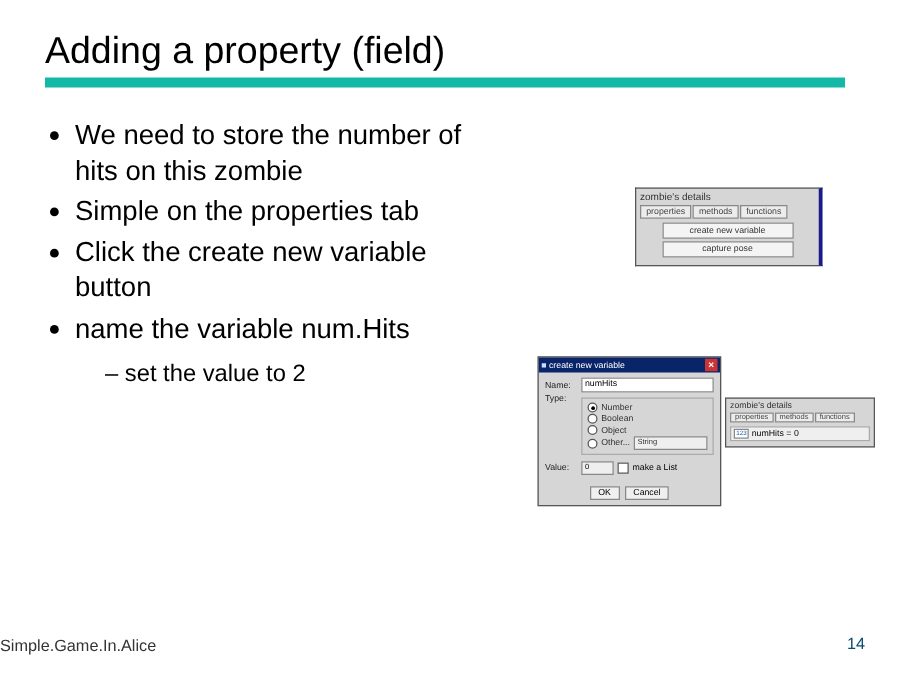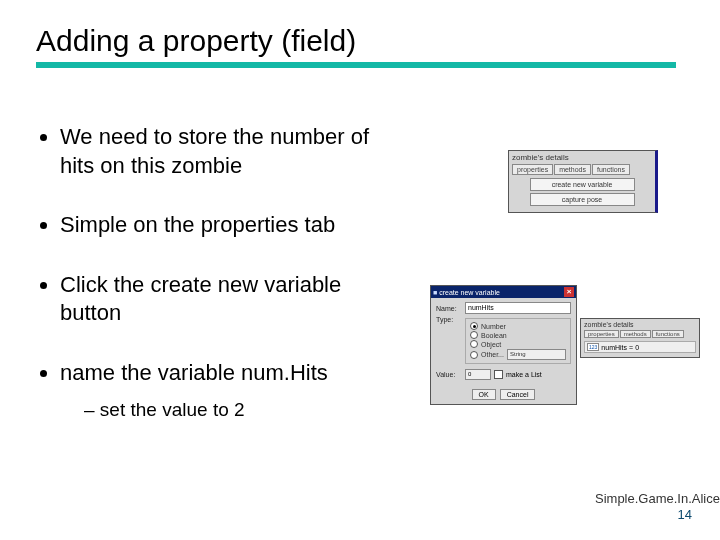--- a/index.html
+++ b/index.html
@@ -16,40 +16,39 @@
     padding: 24px 36px 0 36px;
     box-sizing: border-box;
     width: 100%;
     height: 100%;
     position: relative;
   }
   .title {
     font-size: 30px;
     font-weight: 400;
     color: #000;
-    border-bottom: 6px solid #14b8a6;
+    border-bottom: 8px solid #14b8a6;
     padding-bottom: 4px;
     margin-bottom: 24px;
     width: 640px;
   }
   .body-row {
     display: flex;
   }
   .bullets {
     width: 360px;
     font-size: 22px;
     line-height: 1.3;
   }
   .bullets ul {
     margin: 0;
     padding-left: 24px;
   }
   .bullets ul li {
     margin-bottom: 4px;
-    margin-top: 31px;
   }
   .sub-bullets {
     font-size: 19px;
     margin-top: 10px;
     padding-left: 48px;
   }
   .sub-bullets .dash::before {
     content: "– ";
   }
   .right-col {
@@ -241,24 +240,24 @@
   .panel3 .numicon {
     background: #fff;
     border: 1px solid #888;
     font-size: 5px;
     padding: 0 1px;
     color: #15a;
   }
 
   .footer-text {
     position: absolute;
-    bottom: 34px;
+    bottom: 16px;
     left: 0;
     width: 100%;
-    text-align: right;
+    text-align: left;
     font-size: 13px;
     color: #333;
   }
   .page-num {
     position: absolute;
     bottom: 18px;
     right: 28px;
     font-size: 13px;
     color: #0c4a6e;
   }

